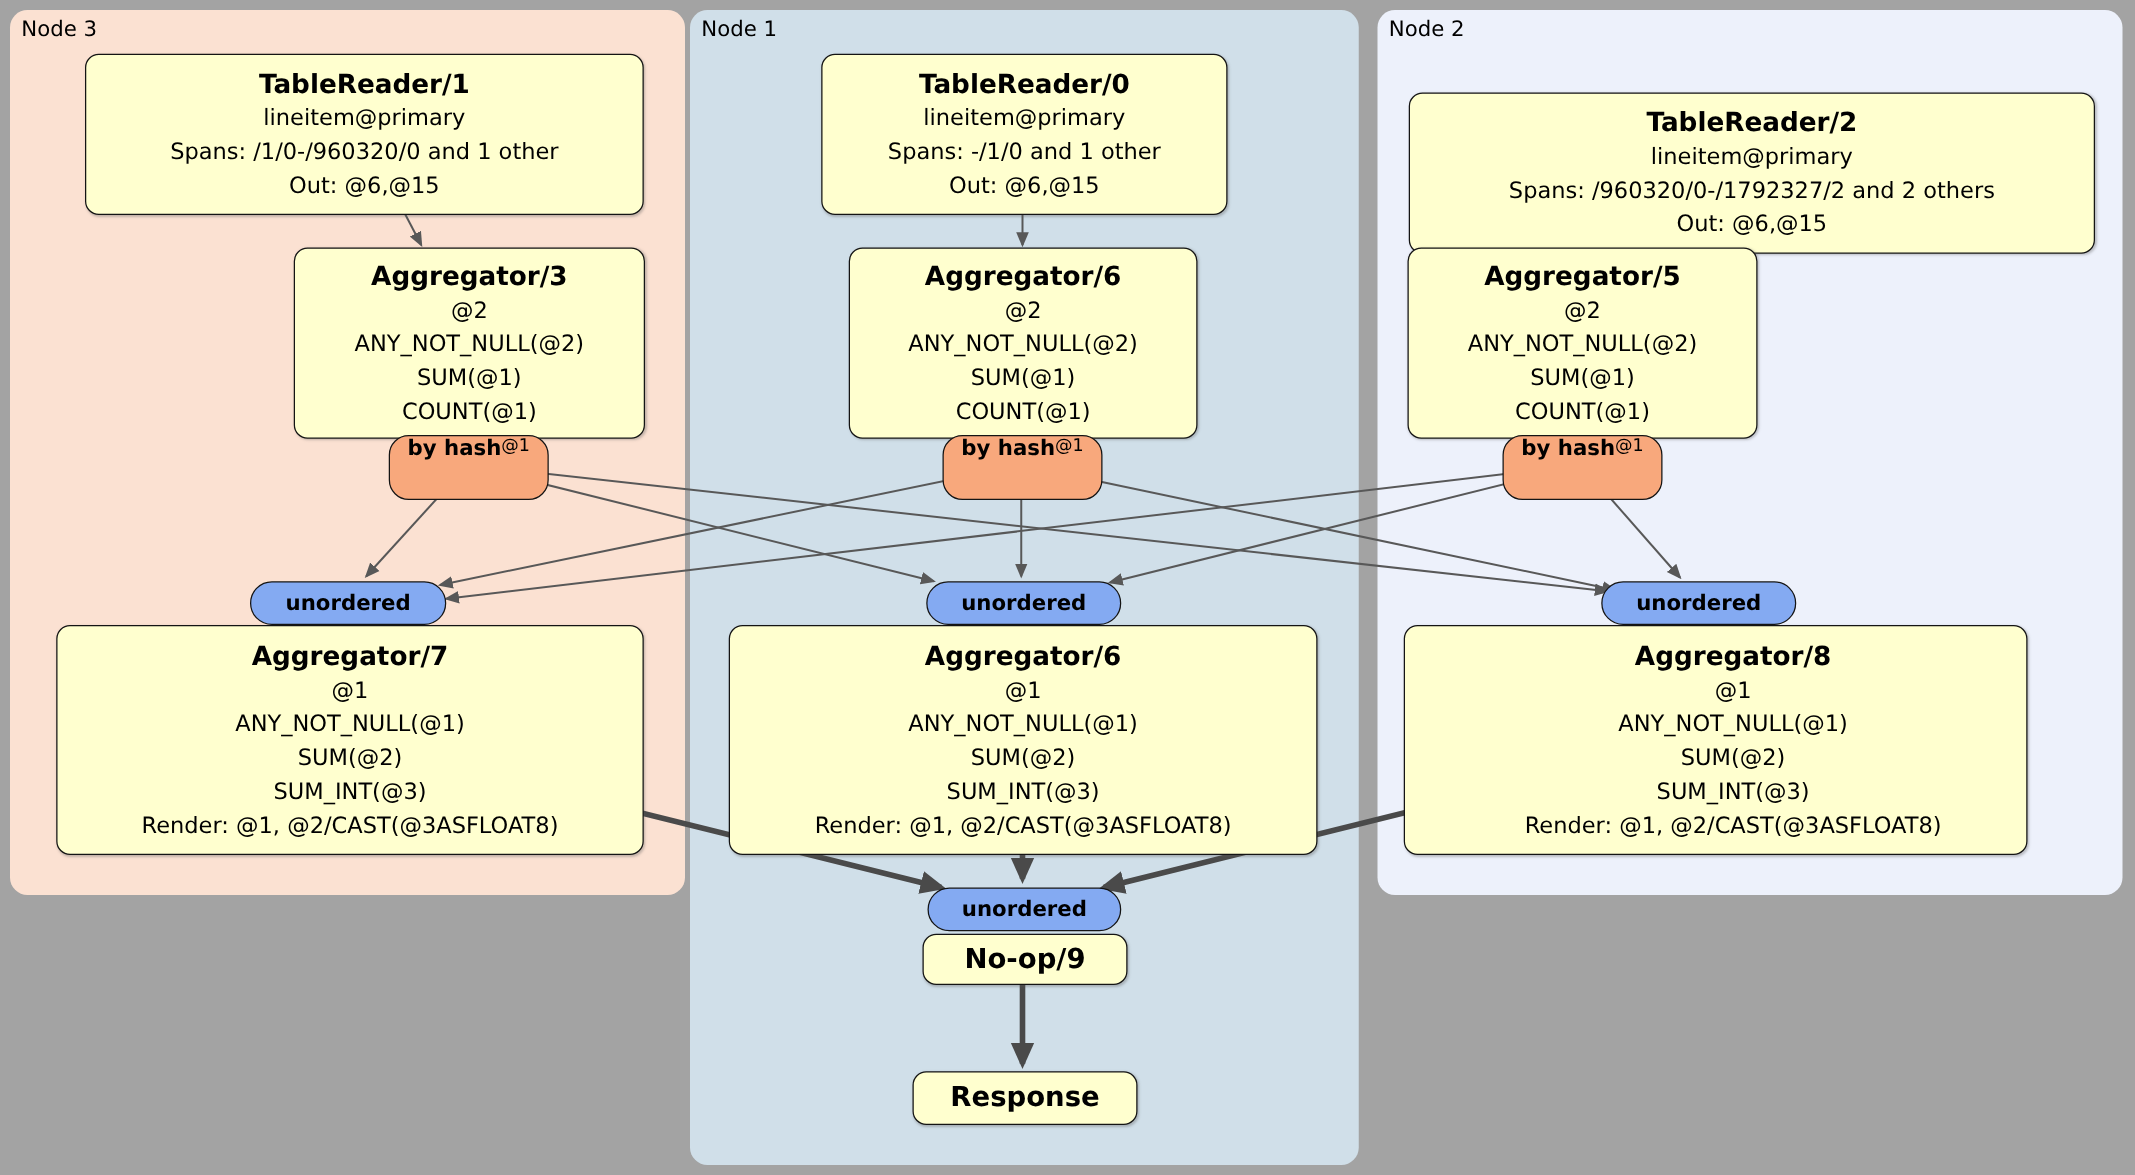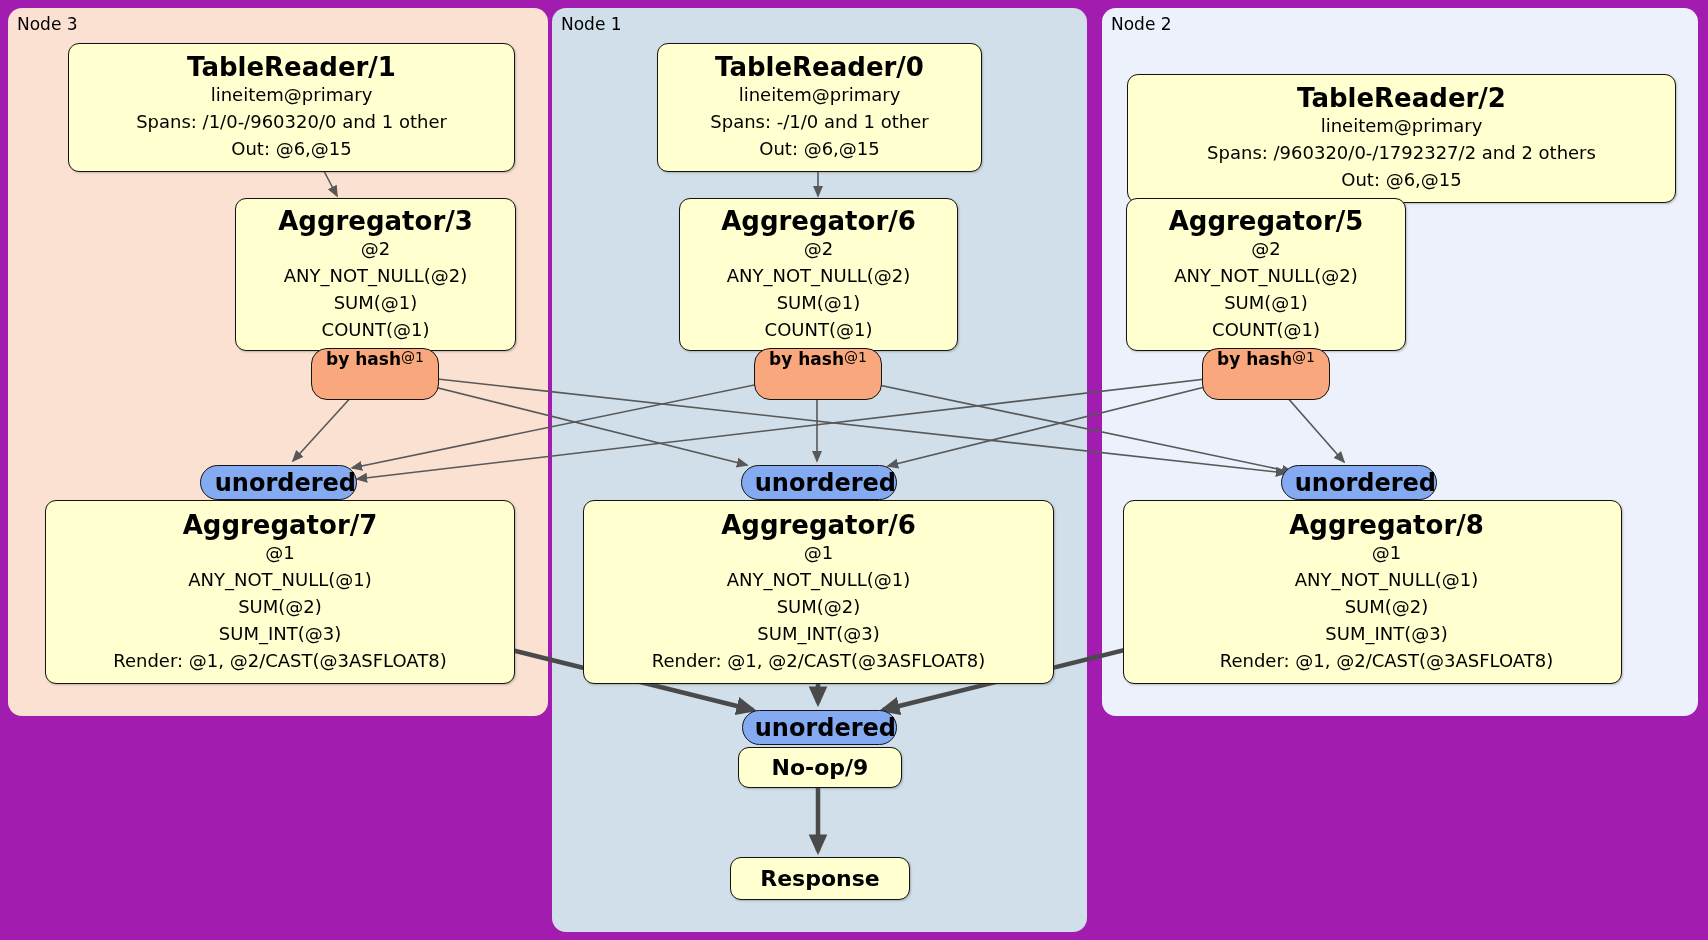--- a/index.html
+++ b/index.html
@@ -1,47 +1,47 @@
 <!DOCTYPE html>
 <html style="--node3_bg: #fbe1d2; --node1_bg: #d0dfe9; --node2_bg: #edf1fb; --processor_bg: #ffffcf; --router_bg: #f8a87c; --sync_bg: #84aaf2; --edge_thin: #585858; --edge_thick: #4a4a4a;"><head>
 <meta charset="utf-8">
 <style>
   html,body{margin:0;padding:0;background:#ffffff;}
   .canvas{
-    position:relative;width:1708px;height:940px;background:#a21caf;overflow:hidden;
+    position:relative;width:1708px;height:940px;background:#a3a3a3;overflow:hidden;
     font-family:"DejaVu Sans","Liberation Sans",sans-serif;color:#000;
   }
   .region{position:absolute;border-radius:14px;z-index:0;}
   .region-node3{background:var(--node3_bg,#fbe1d2);}
   .region-node1{background:var(--node1_bg,#d0dfe9);}
   .region-node2{background:var(--node2_bg,#edf1fb);}
   .nodelabel{
     position:absolute;font-size:17px;line-height:20px;color:#000;z-index:3;white-space:nowrap;
   }
   svg.edges{position:absolute;left:0;top:0;z-index:1;}
   .e-thin{stroke:var(--edge_thin,#585858);stroke-width:1.6;fill:none;}
   .e-thick{stroke:var(--edge_thick,#4a4a4a);stroke-width:4.5;fill:none;}
   .proc{
     position:absolute;background:var(--processor_bg,#ffffcf);border:1.6px solid #141414;
     border-radius:11px;z-index:2;display:flex;flex-direction:column;justify-content:center;
     text-align:center;box-shadow:1px 1px 2px rgba(90,90,90,0.35);
   }
-  .ptitle{font-size:26px;font-weight:bold;line-height:28px;white-space:nowrap;}
+  .ptitle{font-size:21px;font-weight:bold;line-height:28px;white-space:nowrap;}
   .pline{font-size:18px;line-height:27px;white-space:nowrap;}
   .router{
     position:absolute;background:var(--router_bg,#f8a87c);border:1.6px solid #141414;
     border-radius:16px;z-index:2;display:flex;flex-direction:row;justify-content:center;
     text-align:center;
   }
   .rlabel{font-size:17px;font-weight:bold;line-height:20px;}
   .rdetail{font-size:14px;line-height:17px;}
   .sync{
     position:absolute;background:var(--sync_bg,#84aaf2);border:1.6px solid #141414;
-    border-radius:999px;z-index:2;display:flex;align-items:center;justify-content:flex-end;
-    font-size:24px;font-weight:bold;
+    border-radius:999px;z-index:2;display:flex;align-items:center;justify-content:center;
+    font-size:17px;font-weight:bold;
   }
   .title-only .ptitle{font-size:22px;}
 </style>
 </head>
 <body>
 
 <div class="canvas">
 
   <div class="region region-node3" style="left:8px;top:8px;width:540px;height:708px;"></div>
   <div class="region region-node1" style="left:552px;top:8px;width:535px;height:924px;"></div>

